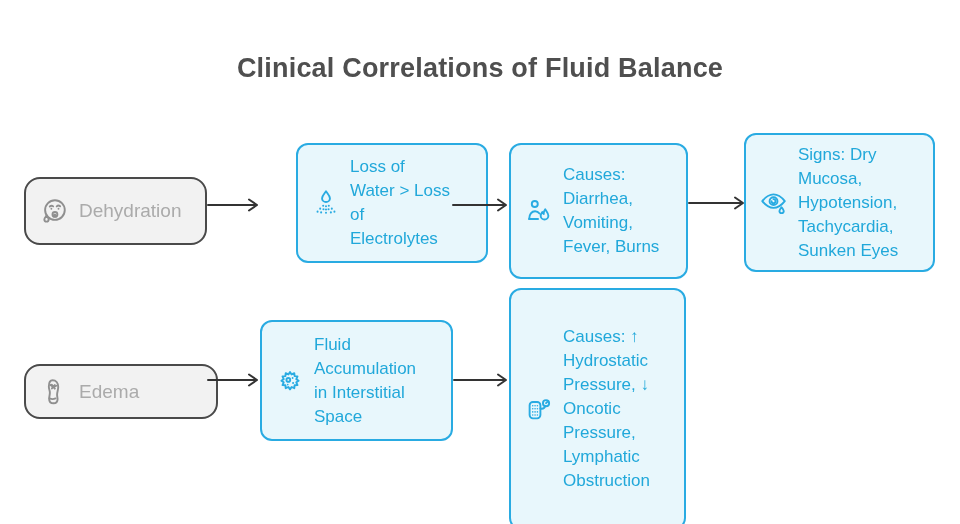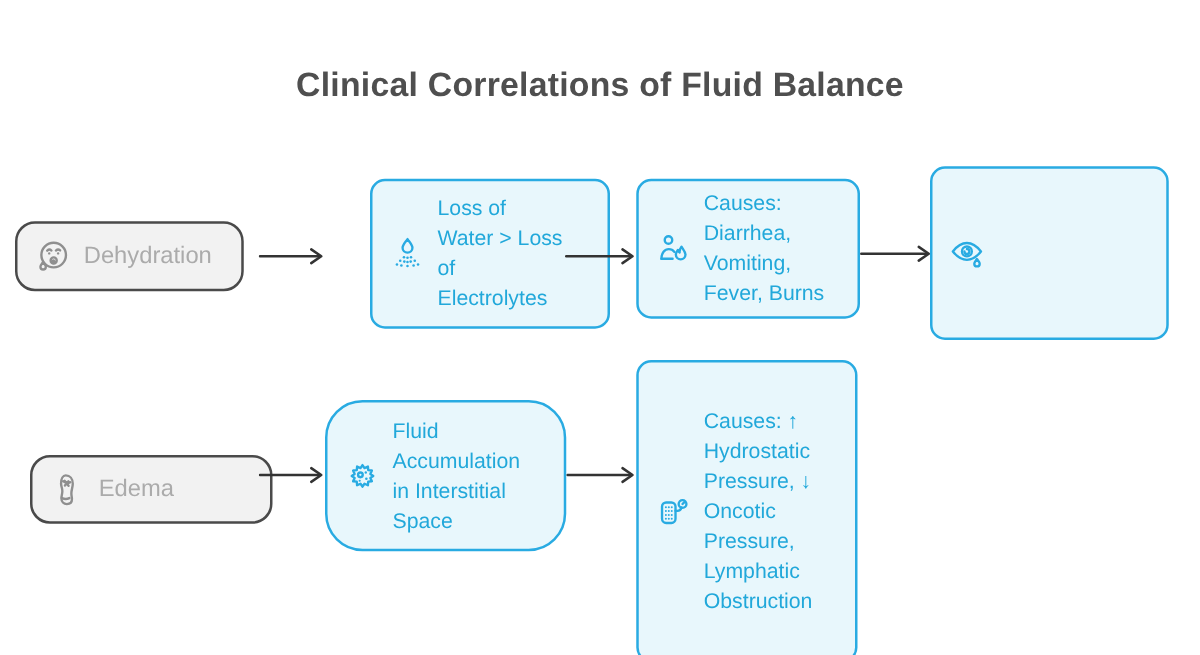--- a/index.html
+++ b/index.html
@@ -84,21 +84,21 @@
     stroke-linejoin: round;
   }
 </style>
 </head>
 <body>
 
 <div class="canvas">
 
   <div class="title">Clinical Correlations of Fluid Balance</div>
 
-  <div class="node" style="left:12px; top:177px; width:183px; height:56px;">
+  <div class="node" style="left:24px; top:177px; width:183px; height:68px;">
     <span class="icon">
       <svg viewBox="0 0 32 32">
         <circle class="ic" cx="17" cy="15" r="10.5"></circle>
         <path class="ic" d="M11.5 11.2c1.1-1 2.6-1 3.6-.1"></path>
         <path class="ic" d="M18.9 11.1c1.1-1 2.6-1 3.6-.1"></path>
         <circle class="icf" cx="13.2" cy="13.6" r="1"></circle>
         <circle class="icf" cx="20.8" cy="13.6" r="1"></circle>
         <circle class="ic" cx="17" cy="19.6" r="2.6"></circle>
         <path class="ic" d="M17 19.6a1.1 1.1 0 1 0 1.1 1.1"></path>
         <path class="ic" d="M8 20.8c-1.4 1.9-2.3 3-2.3 4.2a2.3 2.3 0 0 0 4.6 0c0-1.2-.9-2.3-2.3-4.2z"></path>
@@ -135,21 +135,21 @@
 Water &gt; Loss
 of
 Electrolytes</span>
   </div>
 
   <svg class="arrow" style="left:452px; top:197px;" width="57" height="16">
     <line x1="1" y1="8" x2="52" y2="8"></line>
     <polyline points="46,2.5 54,8 46,13.5"></polyline>
   </svg>
 
-  <div class="box" style="left:509px; top:143px; width:179px; height:112px;">
+  <div class="box" style="left:509px; top:143px; width:179px; height:136px;">
     <span class="icon">
       <svg viewBox="0 0 32 32">
         <circle class="ic" cx="11.5" cy="8.5" r="3.2"></circle>
         <path class="ic" d="M5.5 24.5c0-5 2.7-8.2 6.3-8.2 2 0 3.6.9 4.7 2.4"></path>
         <path class="ic" d="M5.5 24.5h9.5"></path>
         <path class="ic" d="M22.6 14.2c1.6 2.6 3.4 4.4 3.4 6.8a4.1 4.1 0 0 1-8.2 0c0-1.5.8-2.7 1.7-3.9.2 1 .7 1.7 1.5 2.1-.2-1.7.3-3.3 1.6-5z"></path>
       </svg>
     </span>
     <span class="box-text">Causes:
 Diarrhea,
@@ -164,40 +164,45 @@
 
   <div class="box" style="left:744px; top:133px; width:191px; height:139px;">
     <span class="icon">
       <svg viewBox="0 0 32 32">
         <path class="ic" d="M3.5 14c3.8-4.8 8-7.2 12-7.2S23.7 9.2 27.5 14c-3.8 4.8-8 7.2-12 7.2S7.3 18.8 3.5 14z"></path>
         <circle class="ic" cx="15.5" cy="14" r="4.2"></circle>
         <path class="ic" d="M15.5 11.9a2.1 2.1 0 1 1-2.1 2.1"></path>
         <path class="ic" d="M24 20.5c-1.3 1.8-2.2 2.9-2.2 4a2.3 2.3 0 0 0 4.6 0c0-1.1-1-2.2-2.4-4z"></path>
       </svg>
     </span>
+    <span class="box-text">Signs: Dry
+Mucosa,
+Hypotension,
+Tachycardia,
+Sunken Eyes</span>
   </div>
 
   <div class="node" style="left:24px; top:352px; width:194px; height:55px;margin-top:12px;">
     <span class="icon">
       <svg viewBox="0 0 32 32">
         <path class="ic" d="M14.5 3.5c3.6 0 6 3 6 7.2 0 3-1.2 5.2-1.2 8 0 2.6.5 3.2.5 5 0 2.6-1.7 4.3-4.3 4.3-2.8 0-4.7-1.9-4.7-4.9 0-2.2.8-3.7.8-6.3 0-2.5-1.1-3.8-1.1-6.4 0-4.1 1.7-6.9 4-6.9z"></path>
         <path class="ic" d="M12.2 8.5c1.8 1.6 4.3 1.9 6.2.8"></path>
         <path class="ic" d="M13.5 8.2l3.4 4.2M16.8 8.6l-3 3.6"></path>
         <path class="ic" d="M11.3 22.9c2 .9 4.4.9 6.3 0"></path>
       </svg>
     </span>
     <span class="node-label">Edema</span>
   </div>
 
   <svg class="arrow" style="left:207px; top:372px;" width="53" height="16">
     <line x1="1" y1="8" x2="48" y2="8"></line>
     <polyline points="42,2.5 50,8 42,13.5"></polyline>
   </svg>
 
-  <div class="box" style="left:260px; top:320px; width:193px; height:121px;border-radius:30px;">
+  <div class="box" style="left:260px; top:320px; width:193px; height:121px;">
     <span class="icon">
       <svg viewBox="0 0 32 32">
         <path class="ic" d="M16 6.5l1.7 2.5 2.9-1.3.3 3.1 3.1.3-1.3 2.9 2.5 1.7-2.5 1.7 1.3 2.9-3.1.3-.3 3.1-2.9-1.3-1.7 2.5-1.7-2.5-2.9 1.3-.3-3.1-3.1-.3 1.3-2.9-2.5-1.7 2.5-1.7-1.3-2.9 3.1-.3.3-3.1 2.9 1.3z"></path>
         <circle class="ic" cx="14.2" cy="14.8" r="2"></circle>
         <circle class="icf" cx="18.8" cy="12.8" r="1"></circle>
         <circle class="icf" cx="19.3" cy="18.2" r="1.1"></circle>
         <circle class="icf" cx="13.6" cy="19.8" r="0.9"></circle>
       </svg>
     </span>
     <span class="box-text">Fluid

